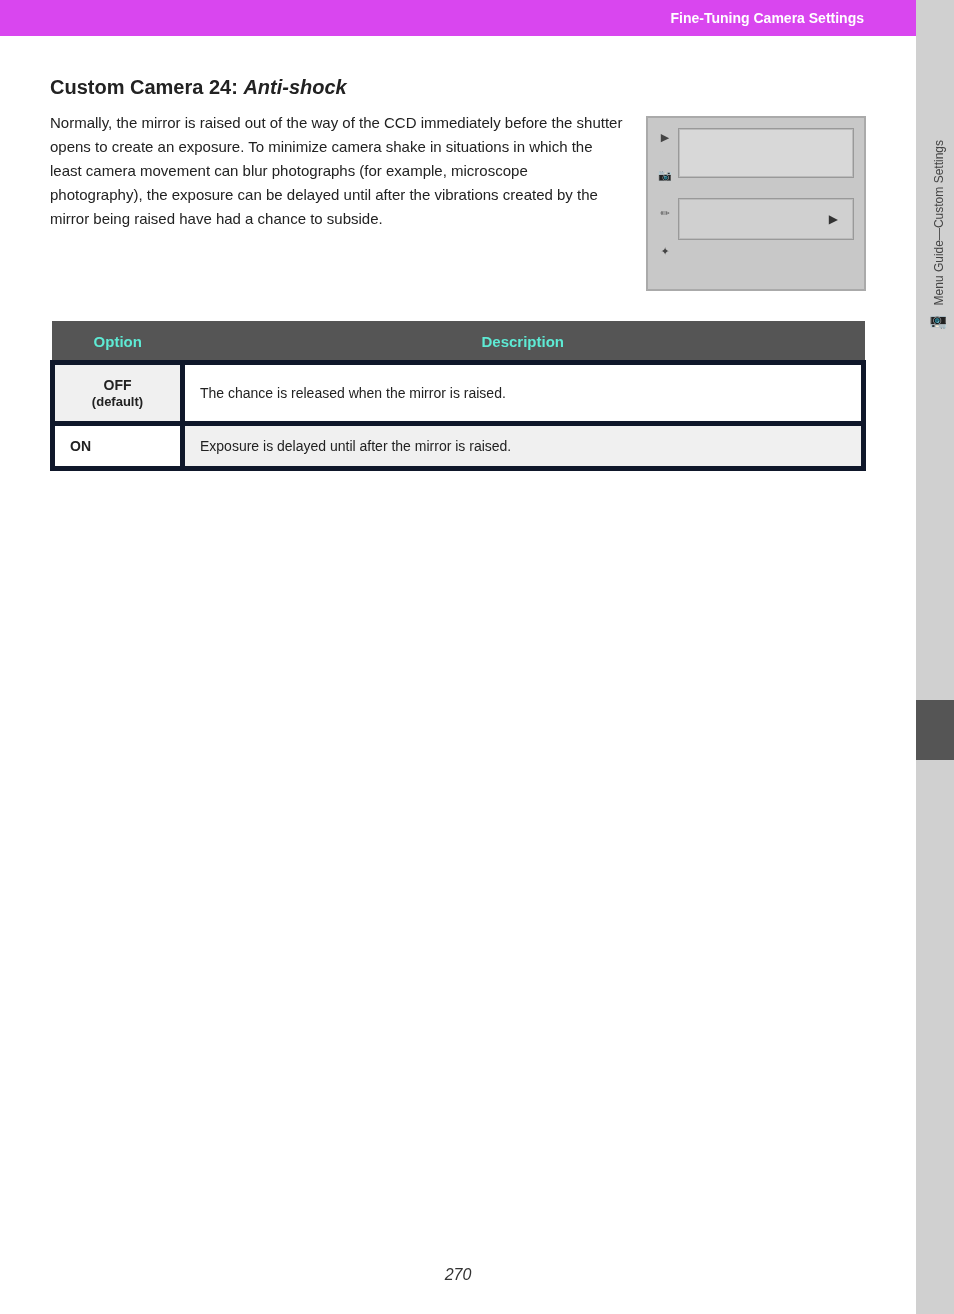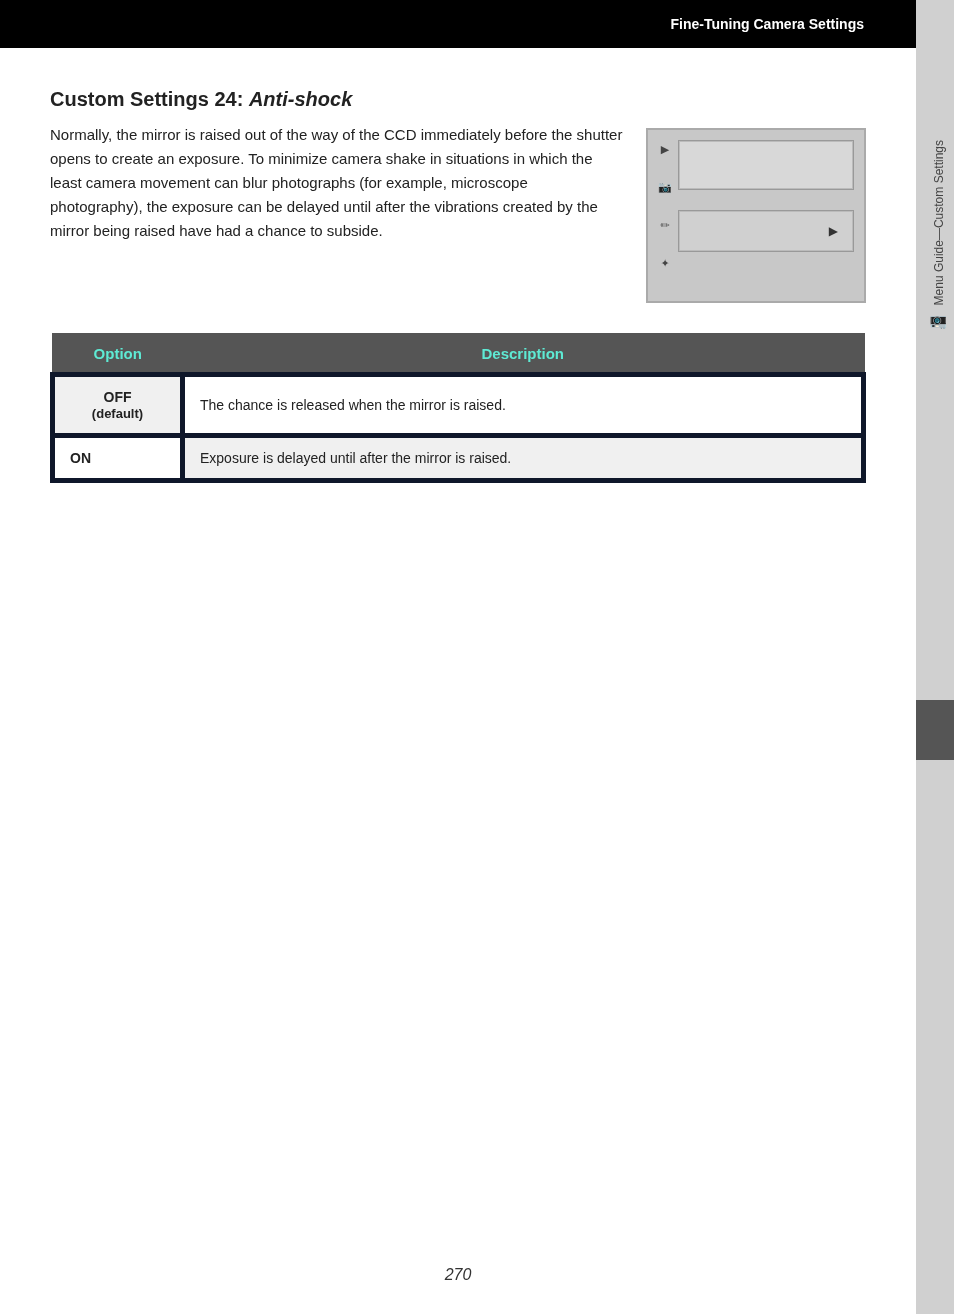--- a/index.html
+++ b/index.html
@@ -9,22 +9,22 @@
       min-height: 1314px;
       background: #ffffff;
       font-family: Arial, Helvetica, sans-serif;
       font-size: 15px;
       color: #222;
       position: relative;
     }
 
     
     .header-bar {
-      background: #000000;
-      height: 48px;
+      background: #d946ef;
+      height: 36px;
       display: flex;
       align-items: center;
       justify-content: flex-end;
       padding-right: 90px;
     }
     .header-bar span {
       color: #ffffff;
       font-size: 14px;
       font-weight: bold;
     }
@@ -216,21 +216,21 @@
   <div style="writing-mode: vertical-rl; transform: rotate(180deg); font-size: 12px; color: #444; white-space: nowrap; position: absolute; top: 140px; right: 4px; line-height: 1.5;">
     <span style="font-size: 14px; margin-bottom: 4px;">📷</span>
     <span>Menu Guide—Custom Settings</span>
   </div>
   <div class="sidebar-handle"></div>
 </div>
 
 <div class="main-content">
 
   <h1 class="section-title">
-    <span>Custom Settings 24: </span><em>Anti-shock</em>
+    <span>Custom Camera 24: </span><em>Anti-shock</em>
   </h1>
 
   <div class="top-section">
     <div class="description-text">Normally, the mirror is raised out of the way of the CCD immediately before the shutter opens to create an exposure.  To minimize camera shake in situations in which the least camera movement can blur photographs (for example, microscope photography), the exposure can be delayed until after the vibrations created by the mirror being raised have had a chance to subside.</div>
 
     <div class="camera-diagram">
 
       <div class="menu-icons">
         <div class="menu-icon-item">▶</div>
         <div class="menu-icon-item">📷</div>

